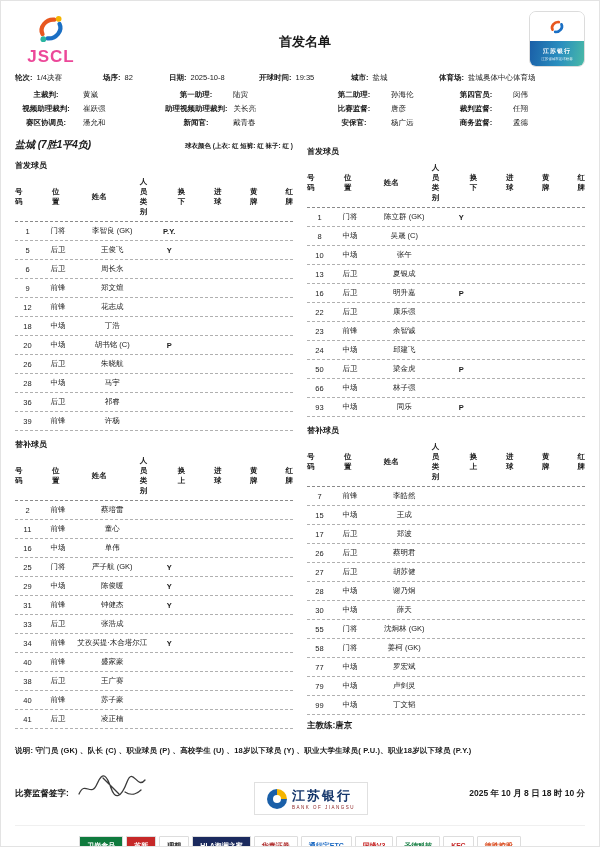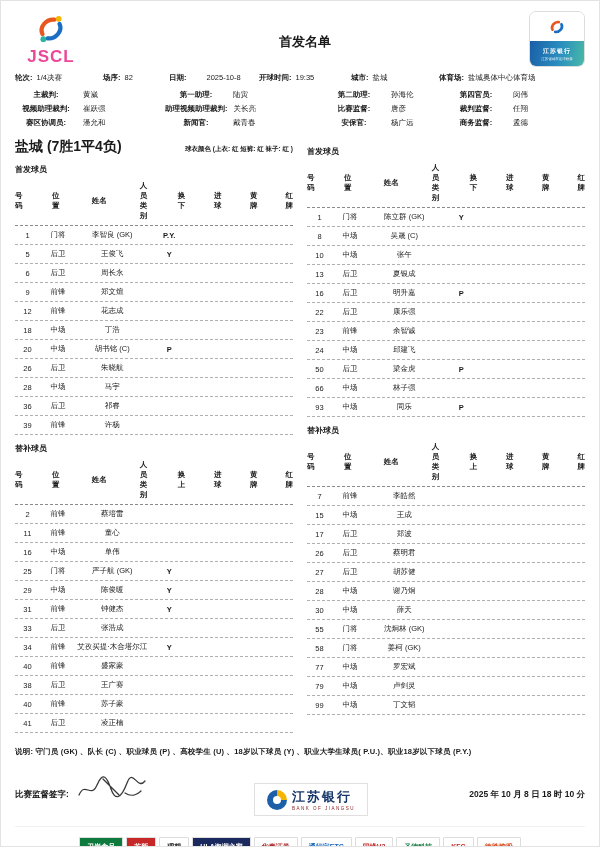--- a/index.html
+++ b/index.html
@@ -25,32 +25,32 @@
   .badge-bank{font-size:6px;font-weight:bold;letter-spacing:1px;}
   .badge-sub{font-size:3.5px;margin-top:1px;opacity:.9;}
   
   .teamsline{font-size:9.5px;font-weight:bold;margin-top:9px;}
   .matchinfo{display:flex;margin-top:6px;font-size:7.5px;}
   .matchinfo .trow{display:flex;margin-right:0;}
   .matchinfo .o-lbl{font-weight:bold;margin-right:4px;white-space:nowrap;}
   .matchinfo .o-val{white-space:nowrap;}
   .matchinfo .trow:nth-child(1){width:88px;}
   .matchinfo .trow:nth-child(2){width:66px;}
-  .matchinfo .trow:nth-child(3){width:90px;gap:16px;}
+  .matchinfo .trow:nth-child(3){width:90px;}
   .matchinfo .trow:nth-child(4){width:92px;}
   .matchinfo .trow:nth-child(5){width:88px;}
   .officials{display:grid;grid-template-columns:150px 158px 122px auto;row-gap:4px;margin-top:7px;font-size:7.5px;}
   .officials .trow{display:flex;}
   .officials .o-lbl{min-width:62px;font-weight:bold;white-space:nowrap;margin-right:6px;}
   .officials .o-val{white-space:nowrap;}
   
   .teams{display:flex;gap:14px;margin-top:10px;}
   .teamcol{flex:1;min-width:0;}
   .teamhead{display:flex;align-items:baseline;justify-content:space-between;}
-  .teamname{font-size:14px;font-weight:bold;white-space:nowrap;}
+  .teamname{font-size:10px;font-weight:bold;white-space:nowrap;font-style:italic;}
   .kit{font-size:6.5px;font-weight:bold;white-space:nowrap;margin-left:6px;}
   .secthead{font-size:8px;font-weight:bold;margin:8px 0 2px;}
   .ptable{width:100%;font-size:7.5px;}
   .ptable .trow{display:flex;align-items:center;border-bottom:1px dashed #b0b0b0;padding:4px 0;}
   .ptable .thead{font-weight:bold;border-bottom:1px dashed #8a8a8a;gap:28px;}
   .cell{display:block;text-align:center;}
   .c-no{width:9%;}
   .c-pos{width:13%;}
   .c-name{width:26%;line-height:1.25;}
   .c-cat{width:15%;font-weight:bold;}
@@ -713,20 +713,21 @@
               <span class="cell c-pos">中场</span>
               <span class="cell c-name">丁文韬</span>
               <span class="cell c-cat"></span>
               <span class="cell c-sub"></span>
               <span class="cell c-goal"></span>
               <span class="cell c-y"></span>
               <span class="cell c-r"></span>
             </div>
           </div>
       </div>
+      <div class="coach">主教练:唐京</div>
     </div>
   </div>
 
   <div class="notes">说明: 守门员 (GK) 、队长 (C) 、职业球员 (P) 、高校学生 (U) 、18岁以下球员 (Y) 、职业大学生球员( P.U.)、职业18岁以下球员 (P.Y.)</div>
 
   <div class="sigrow">
     <span class="siglabel">比赛监督签字:</span>
     <svg class="sig-svg" width="78" height="30" viewBox="0 0 78 30">
       <path d="M4 22 C10 8, 16 26, 22 12 S 32 4, 36 16 S 46 26, 52 10 S 62 18, 70 8 M 28 6 L 44 22 M 50 20 C 56 24, 62 22, 66 18" stroke="#3a3a3a" stroke-width="1.3" fill="none" stroke-linecap="round"></path>
     </svg>

